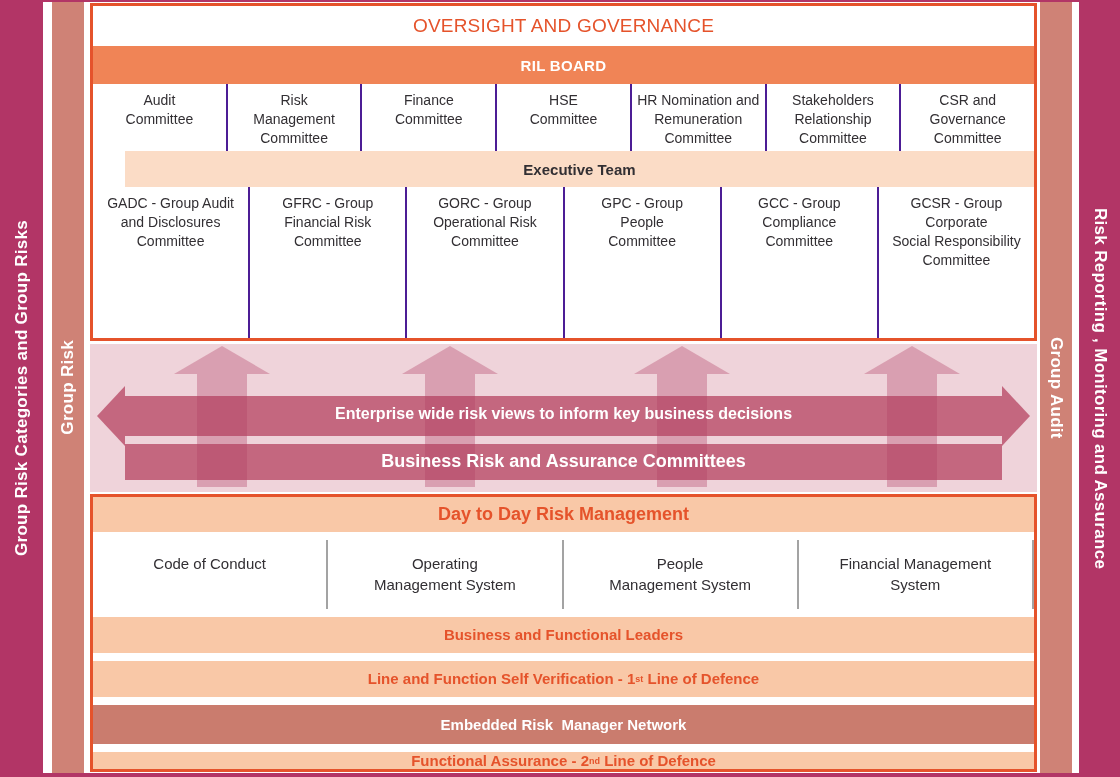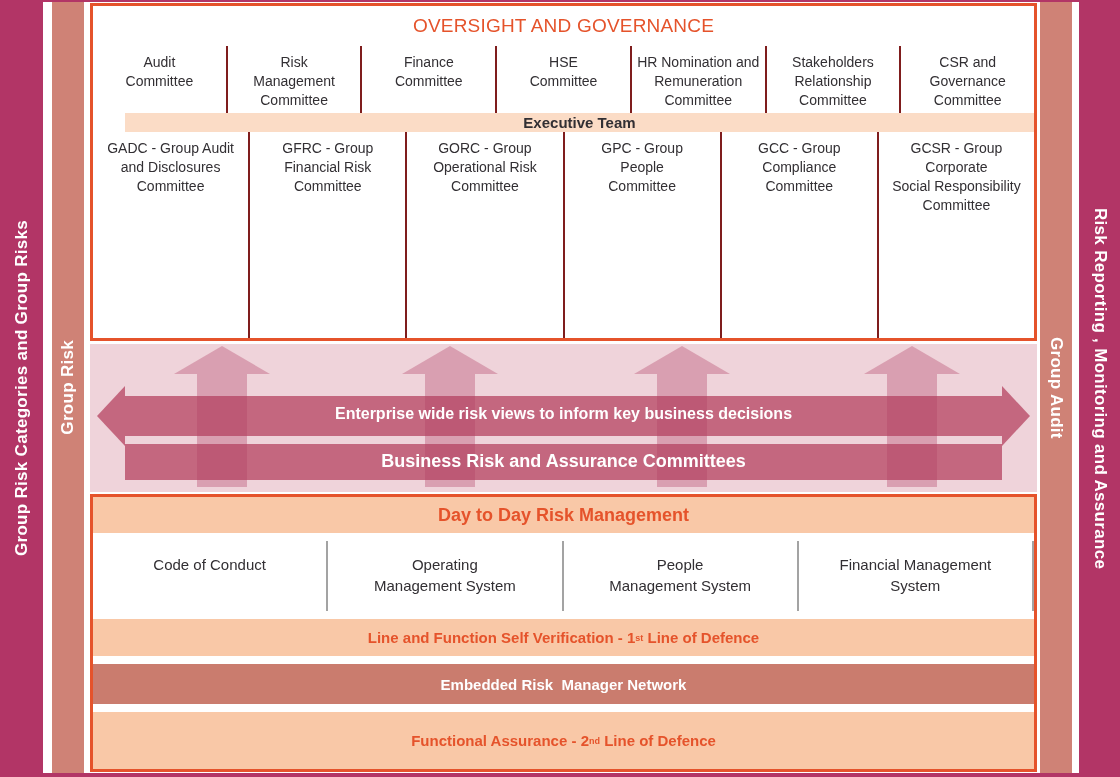--- a/index.html
+++ b/index.html
@@ -29,26 +29,26 @@
   #bottom-section{top:494px;height:278px;border:3px solid #e5532b;background:#fff;display:flex;flex-direction:column;gap:8px;}
   
   .title-row{height:40px;display:flex;align-items:center;justify-content:center;}
   .main-title{color:#e5532b;font-weight:normal;font-size:19px;letter-spacing:.2px;}
   .orange-bar{background:#f08456;display:flex;align-items:center;justify-content:center;
               color:#fff;font-weight:bold;font-size:15px;letter-spacing:.3px;}
   #ril-bar{height:38px;}
   #chairman-bar{height:34px;}
   .peach-bar{background:#fbdcc6;display:flex;align-items:center;justify-content:center;
              color:#322f33;font-weight:bold;font-size:15px;}
-  #exec-bar{height:19px;margin-left:32px;}
+  #exec-bar{height:36px;margin-left:32px;}
   .cells{display:flex;background:#fff;}
   #board-cells{height:67px;}
   #exec-cells{flex:1;}
   .cell{flex:1;display:flex;justify-content:center;padding-top:7px;box-sizing:border-box;
-        border-right:2px solid #7f1d1d;}
+        border-right:2px solid #4c1d95;}
   .cell:last-child{border-right:none;}
   .cell span{white-space:pre-line;text-align:center;color:#322f33;font-size:14px;line-height:19px;}
   
   .up-arrow{position:absolute;top:2px;bottom:5px;width:96px;z-index:2;}
   .up-arrow .head{position:absolute;top:0;left:0;width:0;height:0;
     border-left:48px solid transparent;border-right:48px solid transparent;
     border-bottom:28px solid rgba(177,63,100,0.35);}
   .up-arrow .stem{position:absolute;top:28px;bottom:0;left:23px;width:50px;background:rgba(177,63,100,0.35);}
   #harrow-body{position:absolute;left:35px;width:877px;top:52px;height:40px;background:#c4677f;z-index:1;}
   .harrow-head{position:absolute;top:42px;width:0;height:0;z-index:1;
@@ -91,20 +91,23 @@
     <span class="vtext vtext-down">Group Audit</span>
   </div>
   <div class="vbar magenta" id="right-outer">
     <span class="vtext vtext-down">Risk Reporting , Monitoring and Assurance</span>
   </div>
 
   <div class="section" id="top-section">
     <div class="title-row">
       <span class="main-title">OVERSIGHT AND GOVERNANCE</span>
     </div>
+    <div class="orange-bar" id="ril-bar">
+      <span>RIL BOARD</span>
+    </div>
     <div class="cells" id="board-cells">
       <div class="cell">
           <span>Audit
 Committee</span>
         </div>
       <div class="cell">
           <span>Risk
 Management
 Committee</span>
         </div>
@@ -212,20 +215,25 @@
       <div class="cell">
           <span>People
 Management System</span>
         </div>
       <div class="cell">
           <span>Financial Management
 System</span>
         </div>
     </div>
     <div class="b-row">
+      <span>Business and Functional Leaders</span>
+        <sup></sup>
+        <span></span>
+    </div>
+    <div class="b-row">
       <span>Line and Function Self Verification - 1</span>
         <sup>st</sup>
         <span> Line of Defence</span>
     </div>
     <div class="b-row solid">
       <span>Embedded Risk  Manager Network</span>
         <sup></sup>
         <span></span>
     </div>
     <div class="b-row grow">

